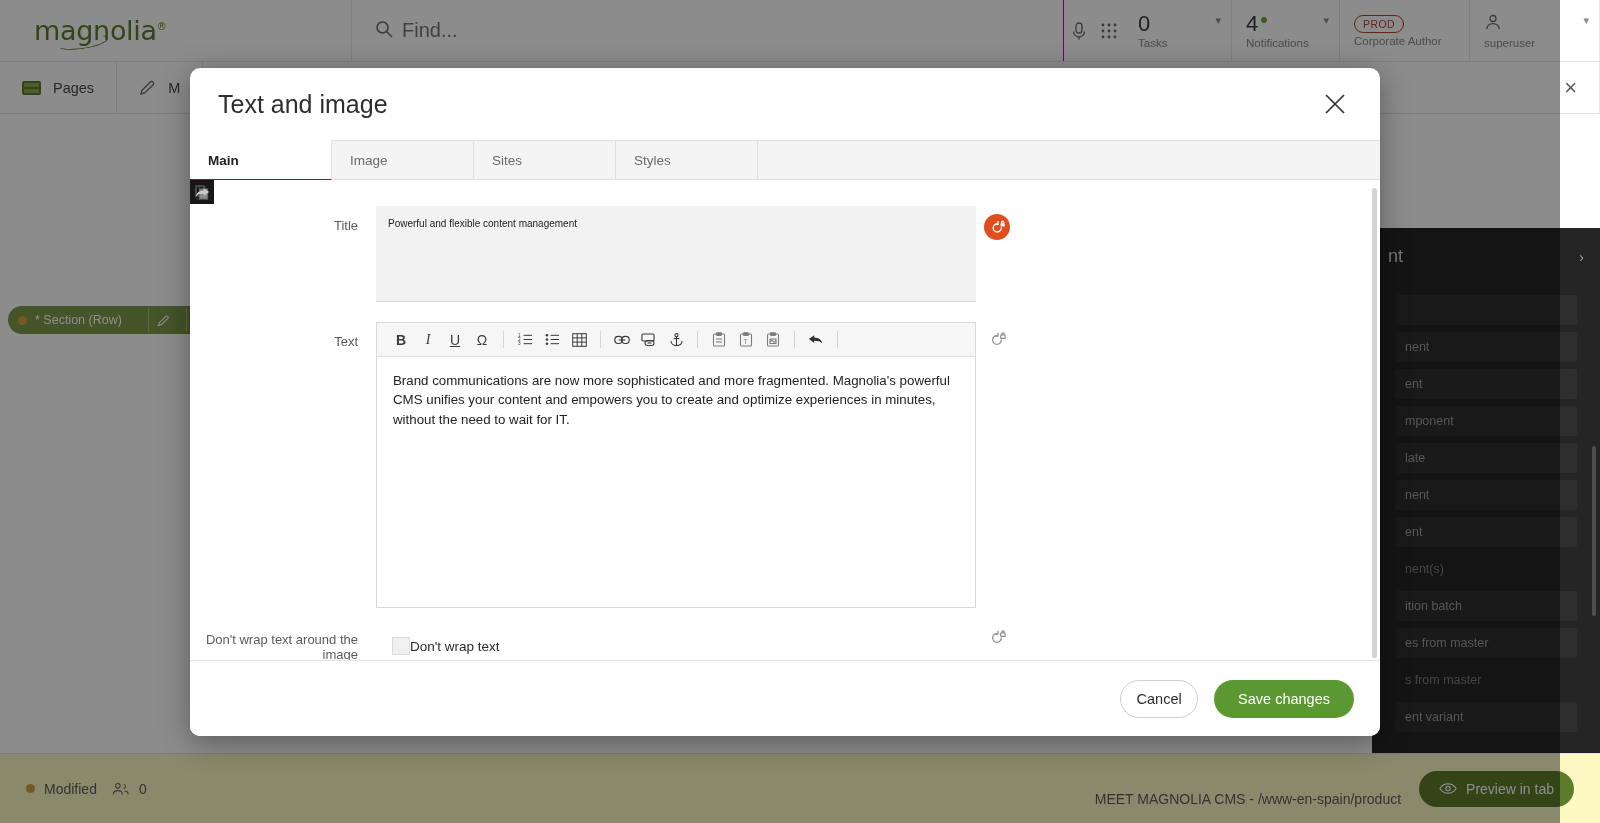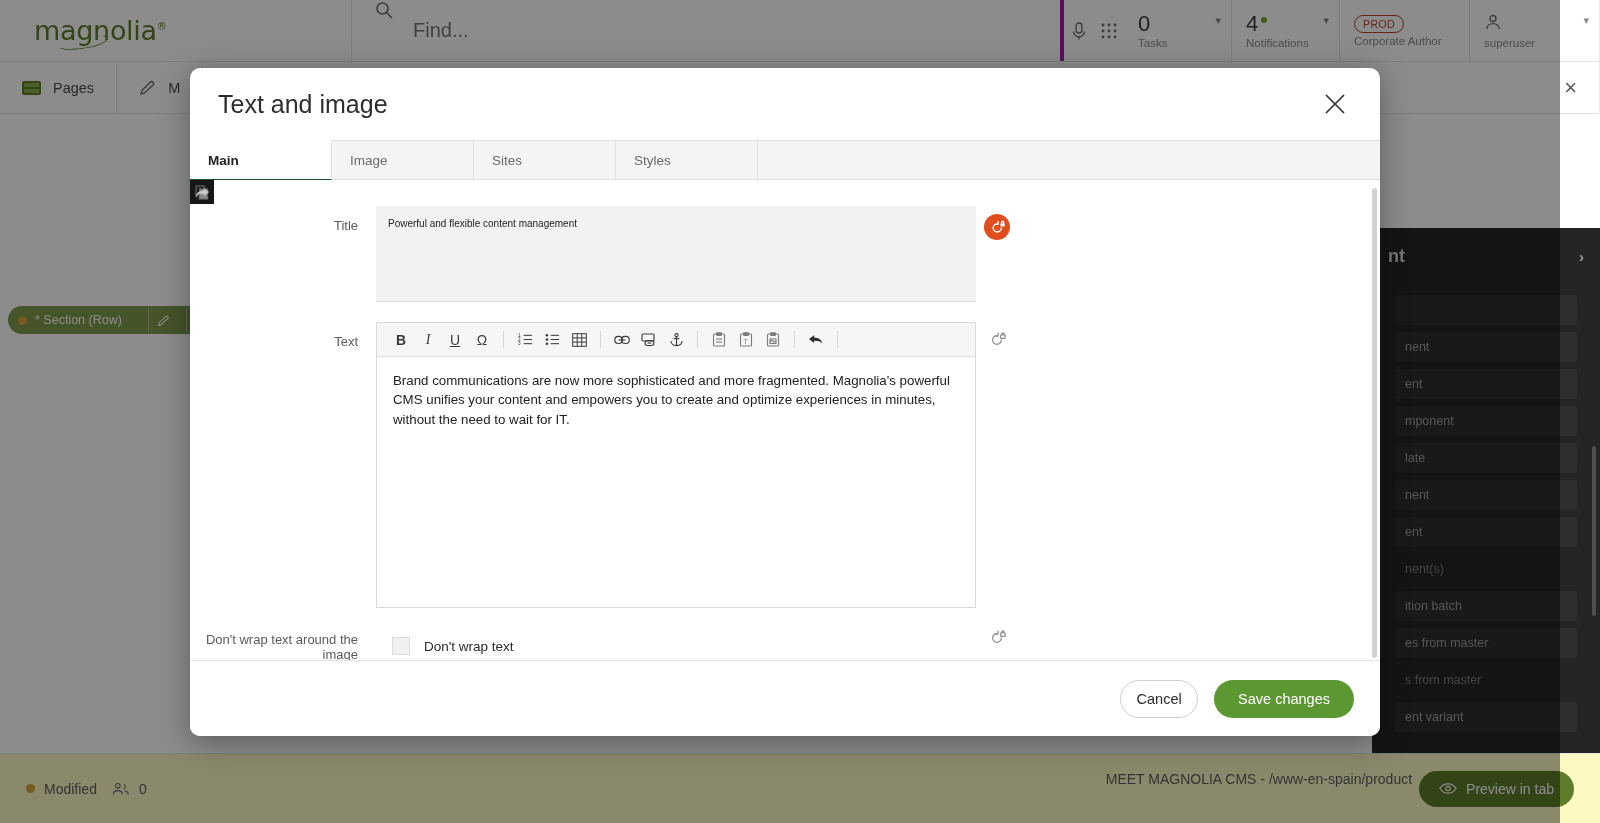--- a/index.html
+++ b/index.html
@@ -23,22 +23,22 @@
   }
   .logo-cell { width: 352px; display: flex; align-items: center; padding-left: 34px;
     border-right: 1px solid #e8e8e8; }
   .logo-text { font-size: 27px; color: #5d7d2b; font-weight: 400; letter-spacing: -0.3px;
     position: relative; font-family: "DejaVu Sans", sans-serif; }
   .logo-text .reg { font-size: 10px; vertical-align: super; }
   .logo-swoosh { position:absolute; left: 22px; top: 20px; width: 52px; height: 14px;
      border: 1.6px solid #5d7d2b; border-radius: 50%; border-top-color: transparent;
      border-left-color: transparent; transform: rotate(-8deg); }
 
-  .search-cell { flex: 1; display: flex; gap: 19px; padding-left: 22px;
-     border-right: 4px solid #a21caf; }
+  .search-cell { flex: 1; display: flex; align-items: center; gap: 8px; padding-left: 22px;
+     border-right: 1px solid #a21caf; }
   .search-input-fake { border: none; outline: none; font-size: 20px; color: #9a9a9a;
      background: transparent; width: 400px; font-family: "Liberation Sans", sans-serif; }
 
   .tb-icon-cell { width: 30px; display:flex; align-items:center; justify-content:center; }
   .tb-cell {
     width: 108px; position: relative; display:flex; flex-direction: column;
     justify-content: center; padding-left: 14px; border-right: 1px solid #e8e8e8;
   }
   .tb-cell.wide { width: 130px; }
   .tb-big { font-size: 22px; color: #3c3c3c; line-height: 1.05; }
@@ -71,38 +71,38 @@
   .amber-dot { width:9px; height:9px; border-radius:50%; background:#d8a23c; flex:none; }
   .pill-btn { width:30px; height:24px; border-left:1px solid rgba(255,255,255,.35);
      display:flex; align-items:center; justify-content:center; font-size:12px; }
 
   
   .dark-panel {
     position:absolute; top:114px; right:0; width:228px; height:639px;
     background:#252525; color:#bdbdbd;
   }
   .dp-head { display:flex; align-items:center; justify-content:space-between;
-     padding: 18px 16px 0 16px; font-weight: bold; }
+     padding: 18px 16px 0 16px; }
   .dp-title { font-size: 18px; color:#d6d6d6; }
   .dp-chev { color:#9a9a9a; font-size: 15px; }
   .dp-list { margin-top: 28px; padding: 0 23px; }
   .dp-item { height: 30px; display:flex; align-items:center; padding: 0 10px;
      font-size: 12.5px; color:#9e9e9e; border-radius:2px; margin-bottom: 7px;
      background:#2e2e2e; }
   .dp-item.plain { background: transparent; color:#7d7d7d; }
   .dp-scroll { position:absolute; right: 4px; top: 218px; width: 4px; height: 170px;
      background:#4e4e4e; border-radius:2px; }
 
   
   .statusbar {
     position:absolute; bottom:0; left:0; width:1600px; height:70px; background:#fef9c3;
     border-top:1px solid #e3e3e3; display:flex; align-items:center; padding: 0 26px;
   }
   .st-left { display:flex; align-items:center; gap: 9px; font-size: 14px; color:#5d5d5d; }
-  .st-right { margin-left:auto; display:flex; align-items:flex-start; gap: 7px; }
+  .st-right { margin-left:auto; display:flex; align-items:flex-end; gap: 18px; }
   .st-path { font-size: 14px; color:#5d5d5d; }
   .preview-btn { background:#5e7d2a; color:#fff; border-radius: 18px; height: 36px;
      display:flex; align-items:center; gap:9px; padding: 0 20px; font-size: 14px; }
 
   
   .modal {
     position:absolute; z-index: 60; left: 190px; top: 68px; width: 1190px; height: 668px;
     background:#ffffff; border-radius: 10px; box-shadow: 0 6px 30px rgba(0,0,0,.35);
     display:flex; flex-direction:column; overflow:hidden;
   }
@@ -136,21 +136,21 @@
 
   .rte { width: 600px; border: 1px solid #d9d9d9; background:#fff; }
   .rte-toolbar { height: 34px; background:#f6f6f6; border-bottom:1px solid #e2e2e2;
      display:flex; align-items:center; padding: 0 12px; gap: 3px; }
   .tbtn { width: 24px; height: 24px; display:flex; align-items:center; justify-content:center;
      font-size: 14px; color:#3a3a3a; }
   .tbtn.dim { color:#c2c2c2; }
   .tsep { width:1px; height:17px; background:#d5d5d5; margin: 0 6px; }
   .rte-area { height: 250px; padding: 14px 16px; font-size: 13.3px; color:#222; line-height: 1.45; }
 
-  .cb-row { display:flex; align-items:center; gap: 14px; padding-top: 9px; padding-left: 16px; }
+  .cb-row { display:flex; align-items:center; padding-top: 9px; padding-left: 16px; }
   .checkbox { width: 18px; height: 18px; background:#f0f0f0; border:1px solid #dcdcdc; flex:none; }
   .cb-text { font-size: 13.5px; color:#2b2b2b; }
 
   .modal-scroll { position:absolute; right: 3px; top: 8px; width: 5px; height: 470px;
      background:#d2d2d2; border-radius: 3px; }
 
   .modal-foot { height: 76px; flex:none; border-top: 1px solid #e4e4e4; display:flex;
      align-items:center; justify-content:flex-end; gap: 16px; padding-right: 26px; background:#fff; }
   .btn { height: 38px; border-radius: 19px; display:flex; align-items:center;
      justify-content:center; font-size: 14.5px; }

